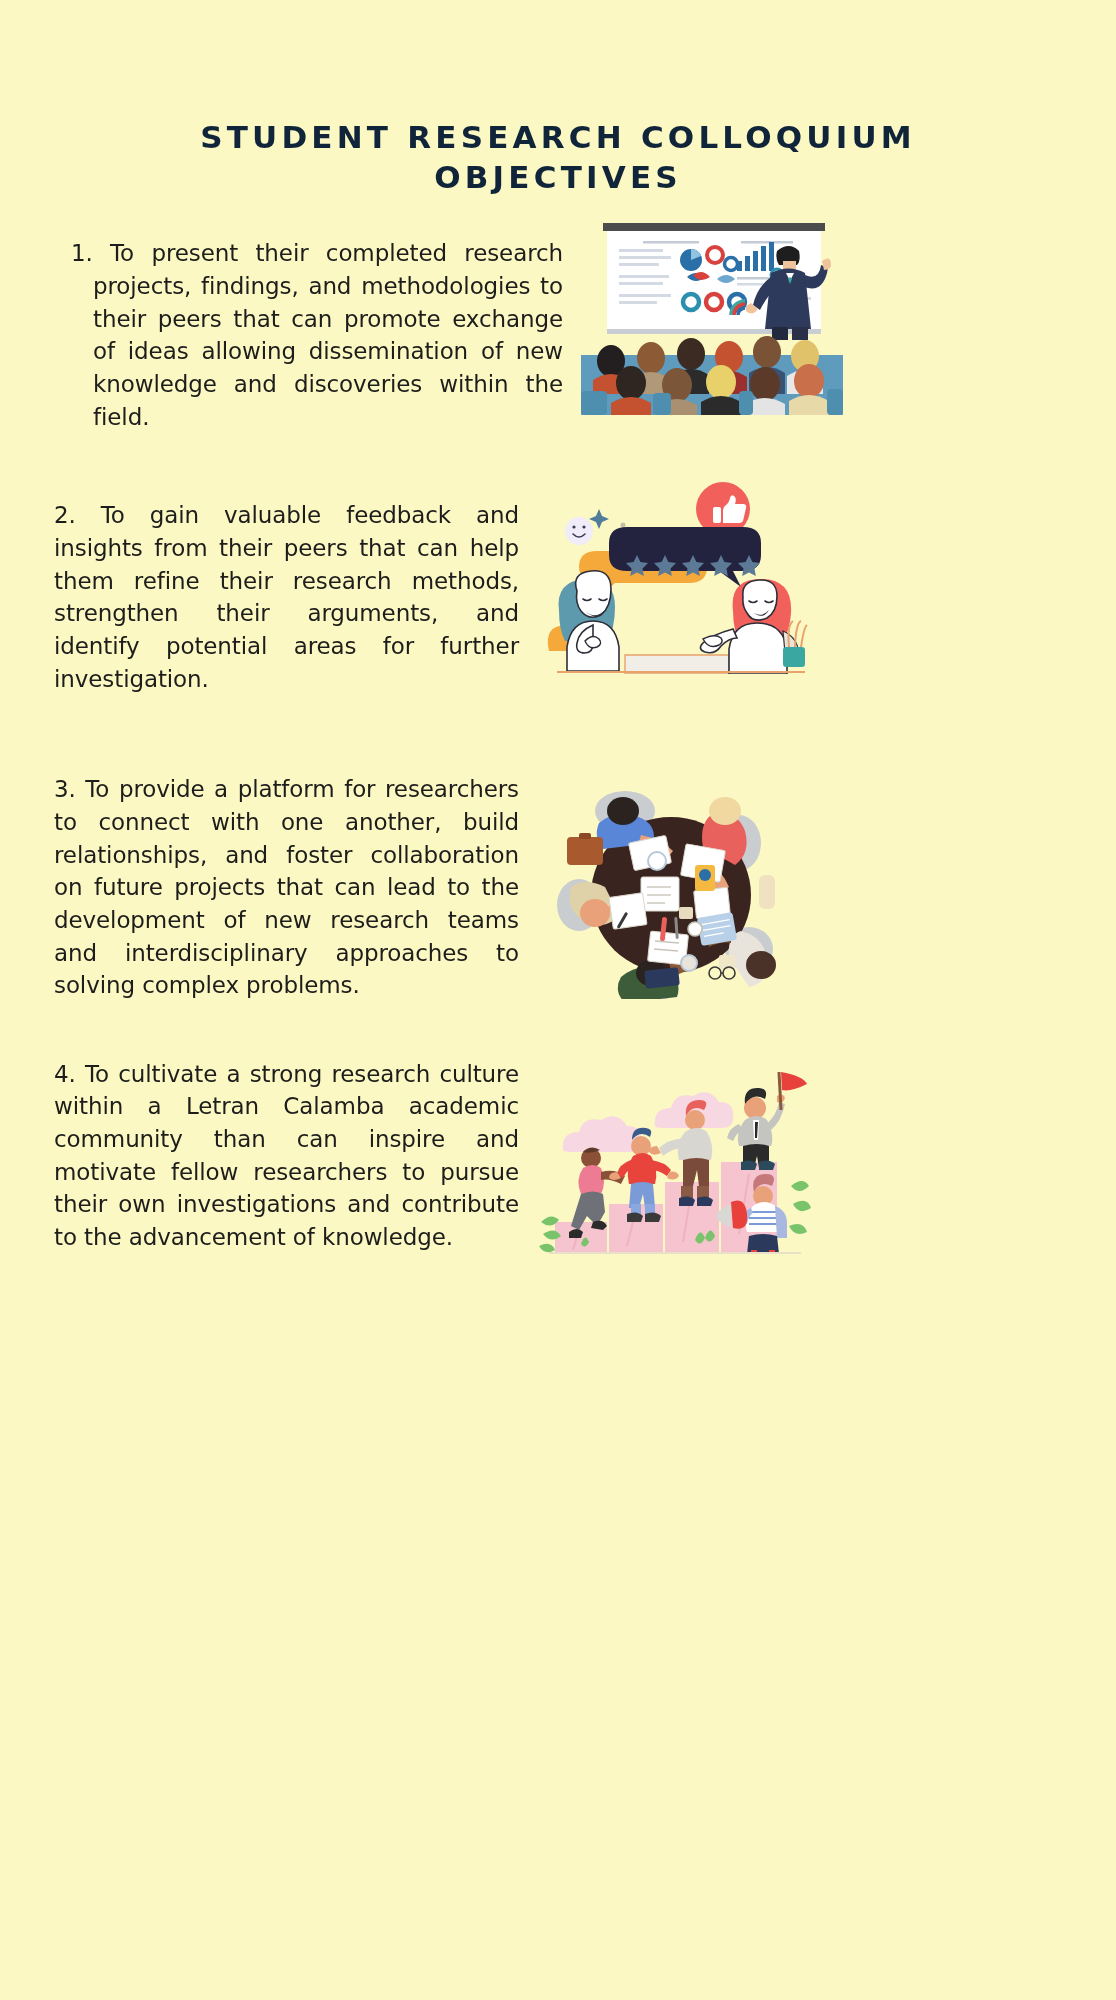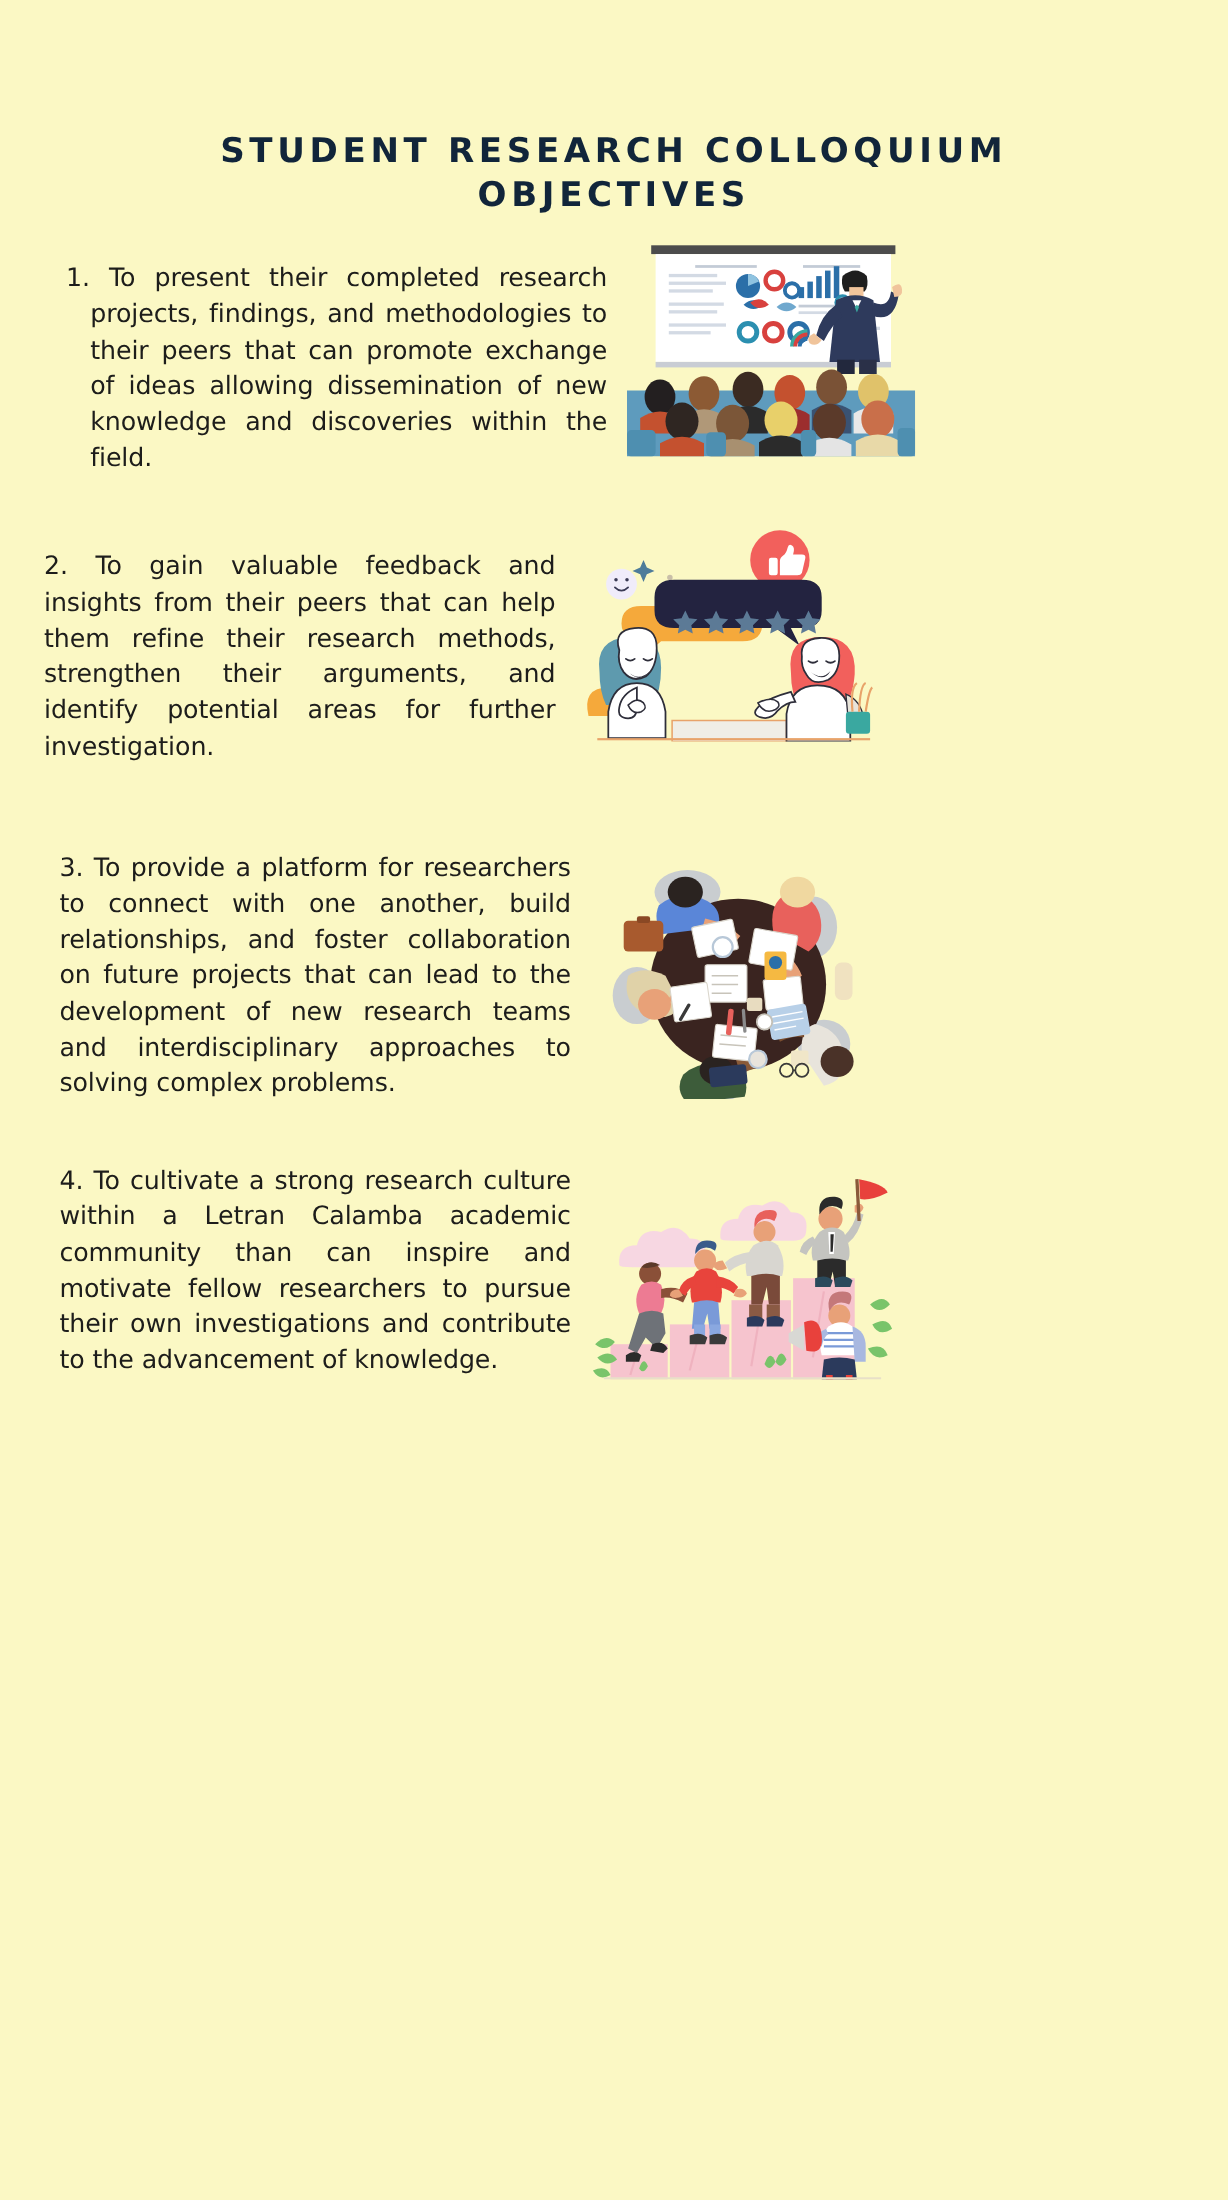--- a/index.html
+++ b/index.html
@@ -62,26 +62,26 @@
     color: #1d1d1b;
     letter-spacing: -0.1px;
   }
   .obj-text .num { white-space: nowrap; }
 
   #row1 { margin-top: 40px; }
   #row1 .obj-text {
     width: 470px;
     padding-left: 22px;
     text-indent: -22px;
-    margin-left: 20px;
+    margin-left: 31px;
   }
   #row1 .obj-art { margin-left: 18px; margin-top: -22px; }
 
   #row2 { margin-top: 66px; }
-  #row2 .obj-text { width: 465px; }
+  #row2 .obj-text { width: 465px; margin-left: 14px; }
   #row2 .obj-art { margin-left: 18px; margin-top: -30px; }
 
   #row3 { margin-top: 78px; }
   #row3 .obj-text { width: 465px; margin-left: 14px; }
   #row3 .obj-art { margin-left: 34px; margin-top: 4px; }
 
   #row4 { margin-top: 56px; align-items: flex-end; }
   #row4 .obj-text { width: 465px; margin-left: 14px; }
   #row4 .obj-art { margin-left: 20px; margin-top: -10px; }
 

